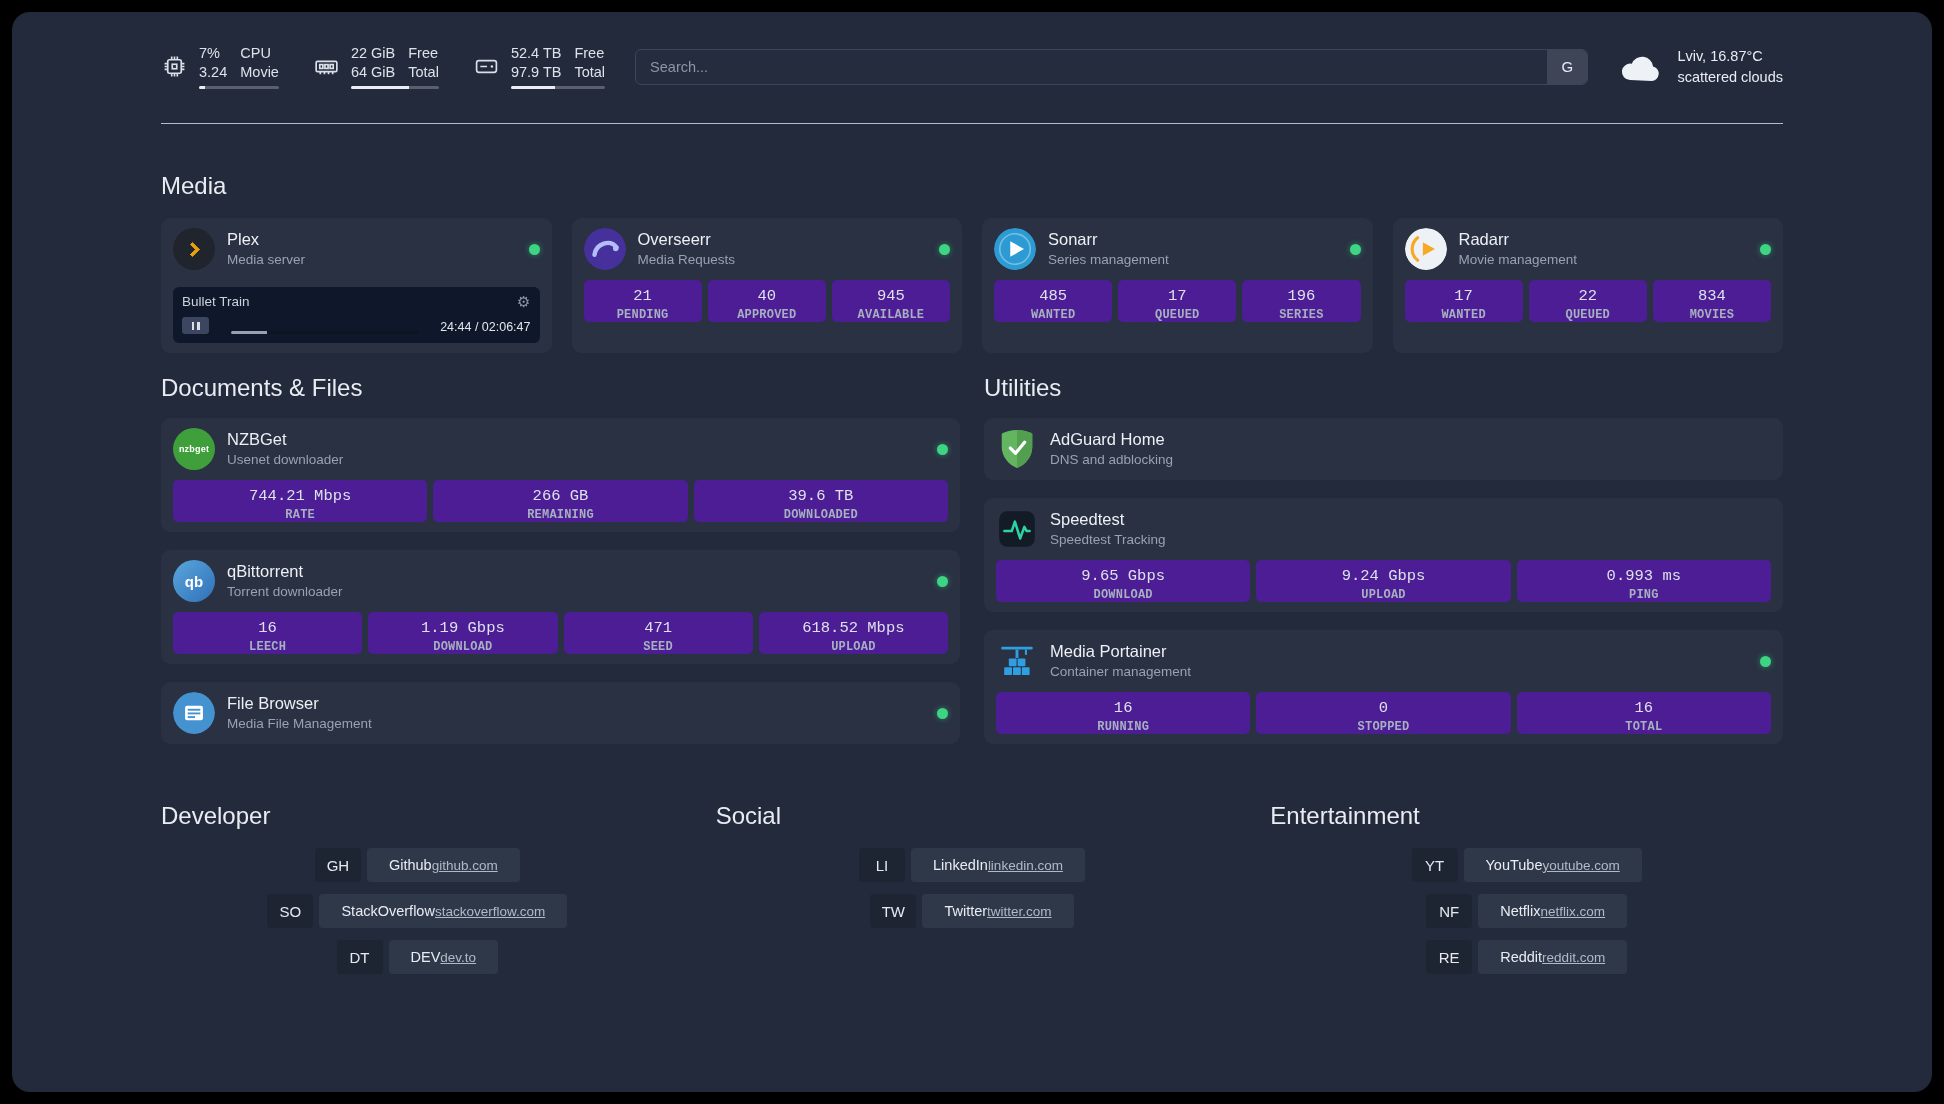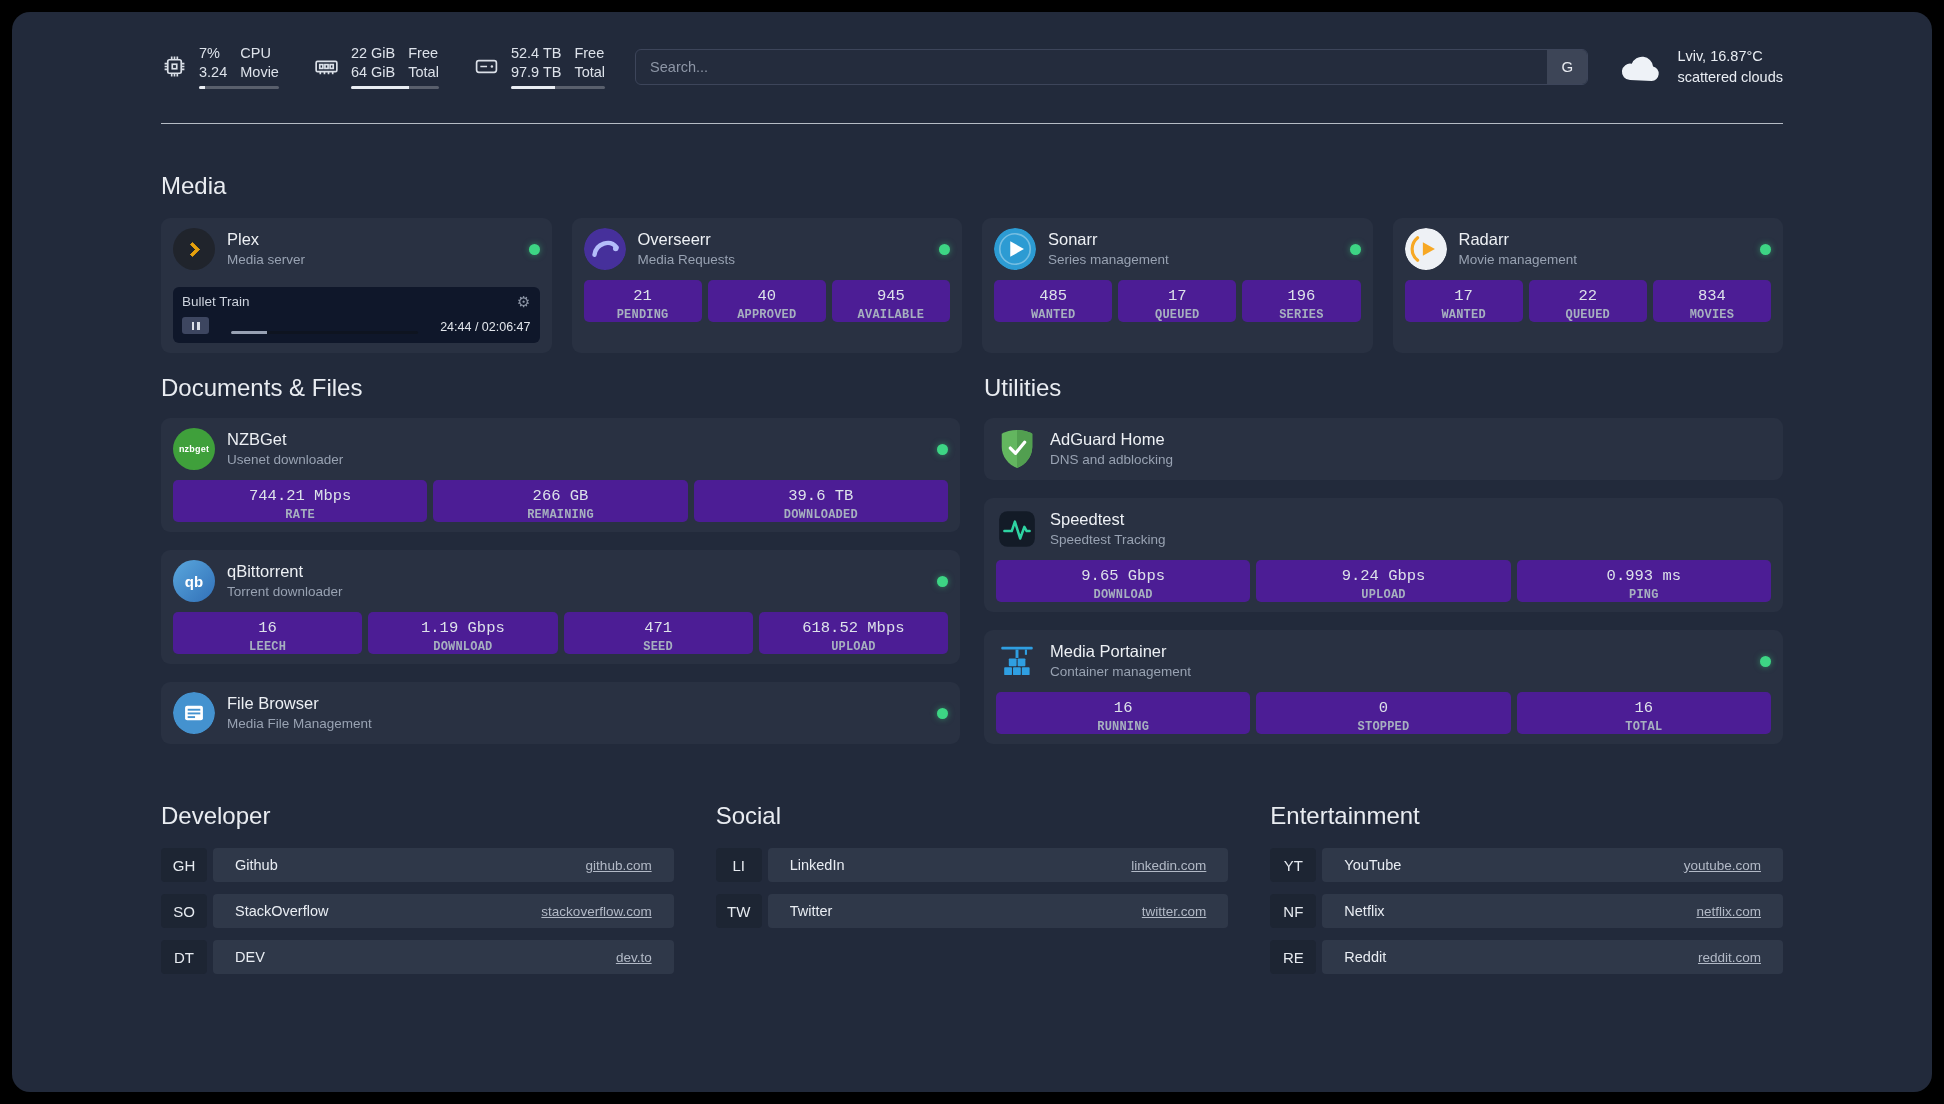--- a/index.html
+++ b/index.html
@@ -104,21 +104,21 @@
   .player-time { font-size: 12.5px; color: #e2e6ec; white-space: nowrap; }
 
   
   .two-col { display: grid; grid-template-columns: 1fr 1fr; gap: 24px; margin-top: 21px; }
   .col-title { margin-bottom: 16px; }
   .col-stack { display: flex; flex-direction: column; gap: 18px; }
 
   
   .bookmarks { display: grid; grid-template-columns: 1fr 1fr 1fr; gap: 42px; margin-top: 58px; }
   .bm-title { margin-bottom: 18px; }
-  .bm-list { display: flex; flex-direction: column; gap: 12px; }
+  .bm-list { display: flex; flex-direction: column; gap: 12px; align-items: center; }
   .bm-row { display: flex; align-items: stretch; gap: 6px; cursor: pointer; }
   .bm-abbr {
     width: 46px; flex: none; background: #1d2533; border-radius: 4px;
     display: flex; align-items: center; justify-content: center;
     color: #e6eaf0; font-size: 15px;
   }
   .bm-pill {
     flex: 1; height: 34px; background: #2f3849; border-radius: 4px;
     display: flex; align-items: center; padding: 0 22px; min-width: 0;
   }

